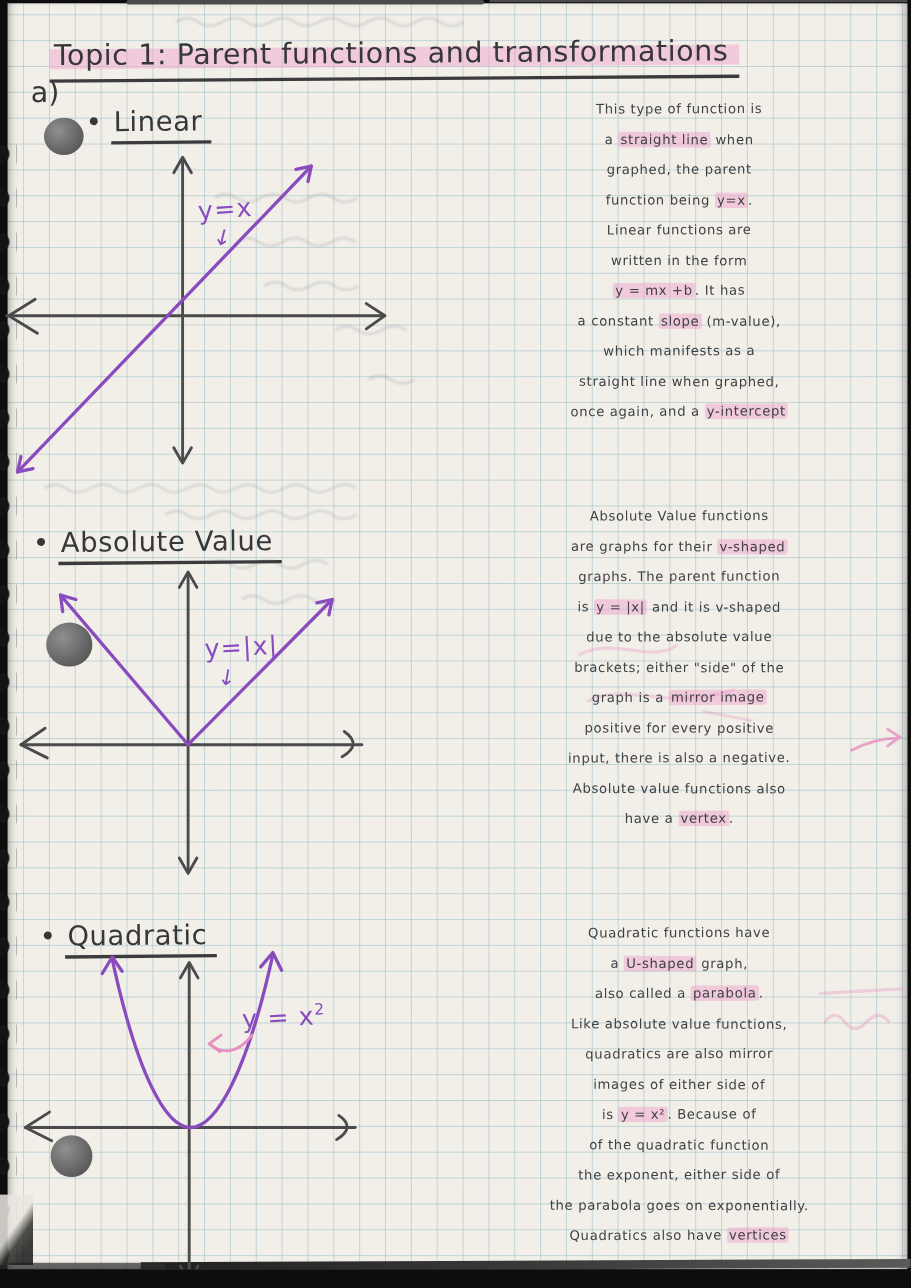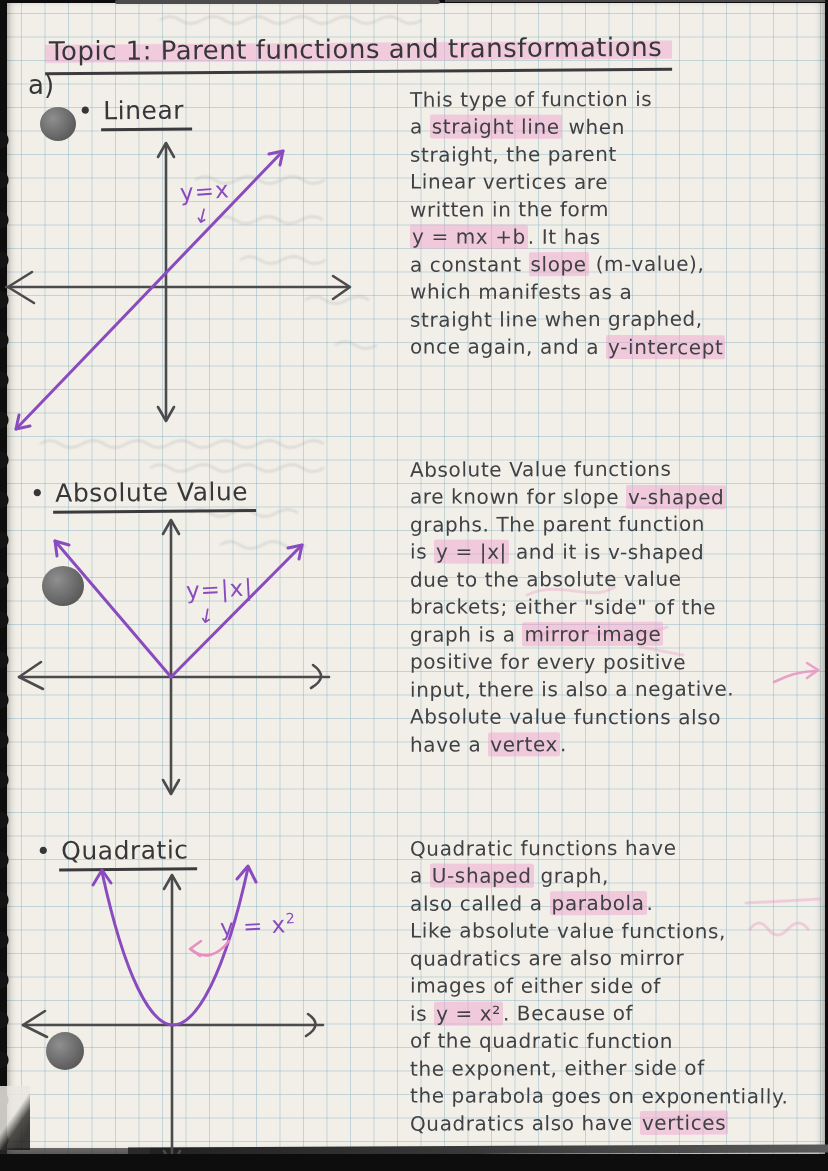--- a/index.html
+++ b/index.html
@@ -48,21 +48,21 @@
   .gl-linear{left:180px;top:178px;transform:rotate(-4deg);}
   .gl-abs{left:186px;top:576px;transform:rotate(-3deg);}
   .gl-quad{left:220px;top:912px;transform:rotate(-3deg);}
   .gl-arrow{position:absolute;color:#8a4bbf;font-size:20px;}
   .ga-linear{left:194px;top:204px;transform:rotate(14deg);}
   .ga-abs{left:198px;top:604px;transform:rotate(10deg);}
   .notes-col{position:absolute;left:410px;width:415px;color:#3f4144;}
   .para-linear{top:86px;}
   .para-abs{top:456px;}
   .para-quad{top:835px;}
-  .hand-line{font-size:20px;line-height:27.5px;letter-spacing:.6px;white-space:nowrap;}
+  .hand-line{font-size:12px;line-height:27.5px;letter-spacing:.6px;white-space:nowrap;text-align:center;}
   .hand-line:nth-child(odd){transform:rotate(-.2deg);}
   .hand-line:nth-child(even){transform:rotate(.15deg);}
   .hl{background:rgba(238,158,205,.48);border-radius:2px;padding:0 2px;margin-top:22px;}
   .bleed{position:absolute;opacity:.3;filter:blur(1.1px);}
   .bleed path{fill:none;stroke:#8d939c;stroke-width:2;}
   .pink-art path{fill:none;stroke:#e78fc0;stroke-linecap:round;}
   sup{font-size:.62em;}
 </style>
 </head>
 <body>
@@ -173,32 +173,33 @@
     <path d="M125,72 L168,80" stroke-width="3"></path>
   </svg>
   <svg class="pink-art" style="position:absolute;left:742px;top:893px;opacity:.35;" width="84" height="52">
     <path d="M4,10 L78,6" stroke-width="3"></path>
     <path d="M8,36 q9,-12 18,0 t20,0 t20,0" stroke-width="3"></path>
   </svg>
 
   <div class="notes-col para-linear">
       <div class="hand-line"><span>This type of function is</span></div>
       <div class="hand-line"><span>a </span><span class="hl">straight line</span><span> when</span></div>
-      <div class="hand-line"><span>straight, the parent</span></div>
-      <div class="hand-line"><span>Linear vertices are</span></div>
+      <div class="hand-line"><span>graphed, the parent</span></div>
+      <div class="hand-line"><span>function being </span><span class="hl">y=x</span><span>.</span></div>
+      <div class="hand-line"><span>Linear functions are</span></div>
       <div class="hand-line"><span>written in the form</span></div>
       <div class="hand-line"><span class="hl">y = mx +b</span><span>. It has</span></div>
       <div class="hand-line"><span>a constant </span><span class="hl">slope</span><span> (m-value),</span></div>
       <div class="hand-line"><span>which manifests as a</span></div>
       <div class="hand-line"><span>straight line when graphed,</span></div>
       <div class="hand-line"><span>once again, and a </span><span class="hl">y-intercept</span></div>
     </div>
   <div class="notes-col para-abs">
       <div class="hand-line"><span>Absolute Value functions</span></div>
-      <div class="hand-line"><span>are known for slope </span><span class="hl">v-shaped</span></div>
+      <div class="hand-line"><span>are graphs for their </span><span class="hl">v-shaped</span></div>
       <div class="hand-line"><span>graphs. The parent function</span></div>
       <div class="hand-line"><span>is </span><span class="hl">y = |x|</span><span> and it is v-shaped</span></div>
       <div class="hand-line"><span>due to the absolute value</span></div>
       <div class="hand-line"><span>brackets; either "side" of the</span></div>
       <div class="hand-line"><span>graph is a </span><span class="hl">mirror image</span></div>
       <div class="hand-line"><span>positive for every positive</span></div>
       <div class="hand-line"><span>input, there is also a negative.</span></div>
       <div class="hand-line"><span>Absolute value functions also</span></div>
       <div class="hand-line"><span>have a </span><span class="hl">vertex</span><span>.</span></div>
     </div>

